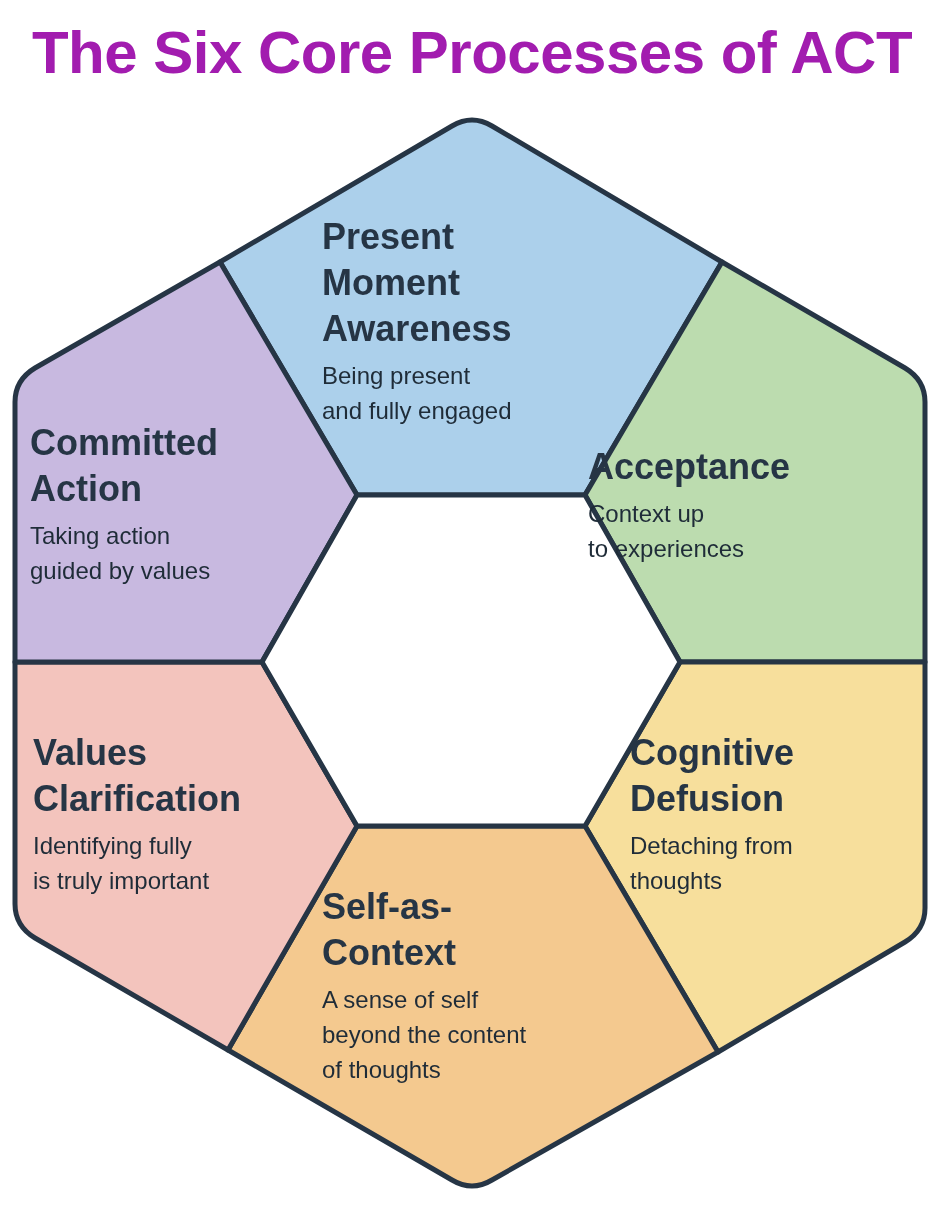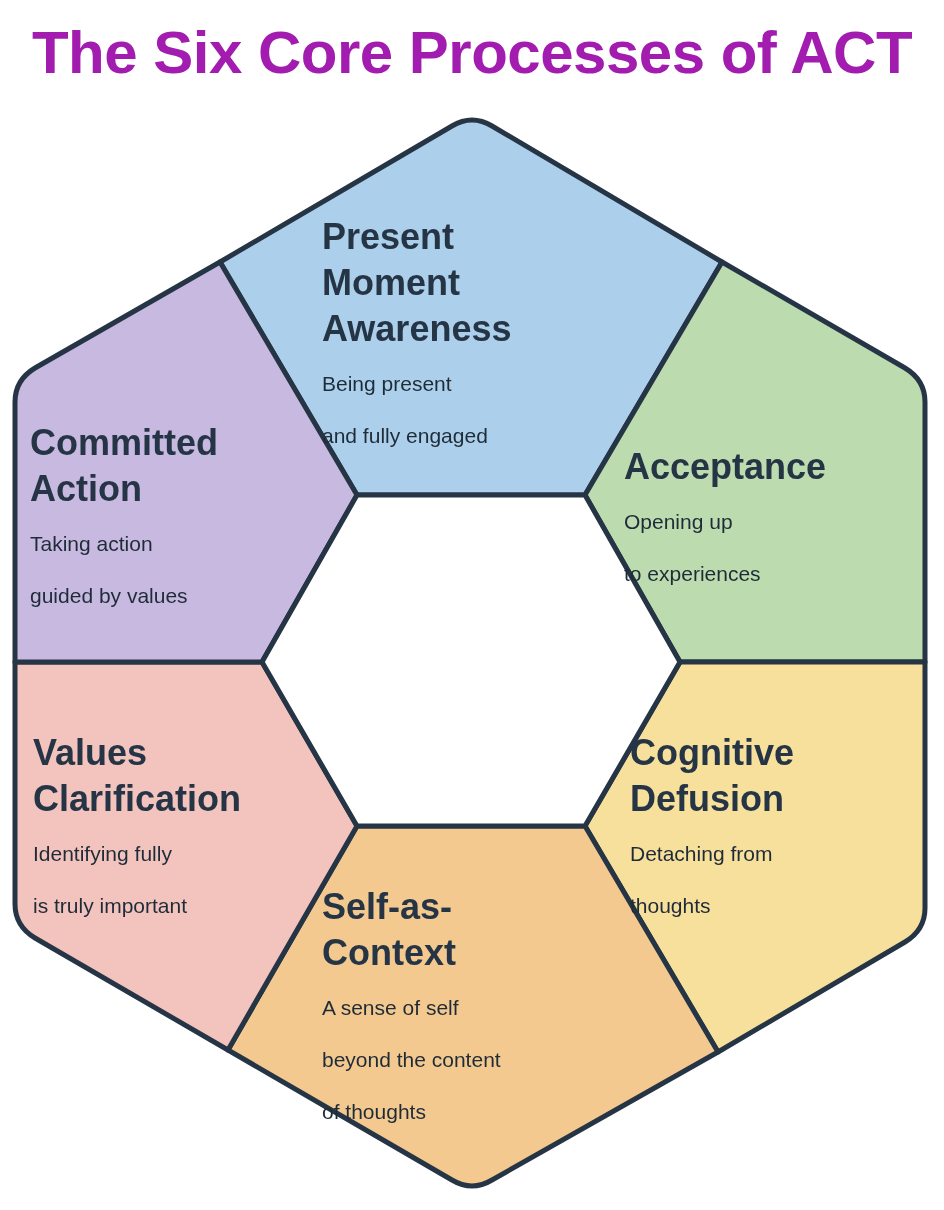--- a/index.html
+++ b/index.html
@@ -4,21 +4,21 @@
 <style>
   html, body { margin: 0; padding: 0; background: #ffffff; }
   body { width: 944px; height: 1210px; position: relative; overflow: hidden;
          font-family: "Liberation Sans", "DejaVu Sans", sans-serif; }
   #title { position: absolute; left: 0; top: 18px; width: 944px; text-align: center;
            font-size: 60px; font-weight: bold; color: #a21caf; letter-spacing: -0.5px; }
   svg#diagram { position: absolute; left: 0; top: 0; }
   .seg { stroke: #263545; stroke-width: 5; stroke-linejoin: round; }
   .label { position: absolute; text-align: left; color: #263545; }
   .label .name { font-size: 36px; font-weight: bold; line-height: 46px; display: block; white-space: pre-line; }
-  .label .desc { font-size: 21px; line-height: 52px; display: block; margin-top: 6px; white-space: pre-line; color: #1f2c38; }
+  .label .desc { font-size: 24px; line-height: 35px; display: block; margin-top: 6px; white-space: pre-line; color: #1f2c38; }
 </style>
 </head>
 <body>
 
 <div id="title">The Six Core Processes of ACT</div>
 
 <svg id="diagram" width="944" height="1210" viewBox="0 0 944 1210">
   <path id="seg-0" class="seg" d="M220,262 L452,126 Q472,114 492,126 L722,262 L585,495 L357,495 Z" fill="#acd0eb" style="stroke: rgb(38, 53, 69);"></path>
   <path id="seg-1" class="seg" d="M722,262 L905,368 Q925,380 925,402 L925,662 L680,662 L585,495 Z" fill="#bcdcaf" style="stroke: rgb(38, 53, 69);"></path>
   <path id="seg-2" class="seg" d="M925,662 L925,908 Q925,930 905,942 L718,1052 L585,826 L680,662 Z" fill="#f7df9c" style="stroke: rgb(38, 53, 69);"></path>
@@ -29,23 +29,23 @@
 </svg>
 
 <div class="label" style="left:322px; top:214px; width:300px;">
   <span class="name">Present
 Moment
 Awareness</span>
   <span class="desc">Being present
 and fully engaged</span>
 </div>
 
-<div class="label" style="left:624px; top:444px; width:290px;">
+<div class="label" style="left:588px; top:444px; width:290px;">
   <span class="name">Acceptance</span>
-  <span class="desc">Opening up
+  <span class="desc">Context up
 to experiences</span>
 </div>
 
 <div class="label" style="left:630px; top:730px; width:280px;">
   <span class="name">Cognitive
 Defusion</span>
   <span class="desc">Detaching from
 thoughts</span>
 </div>
 

